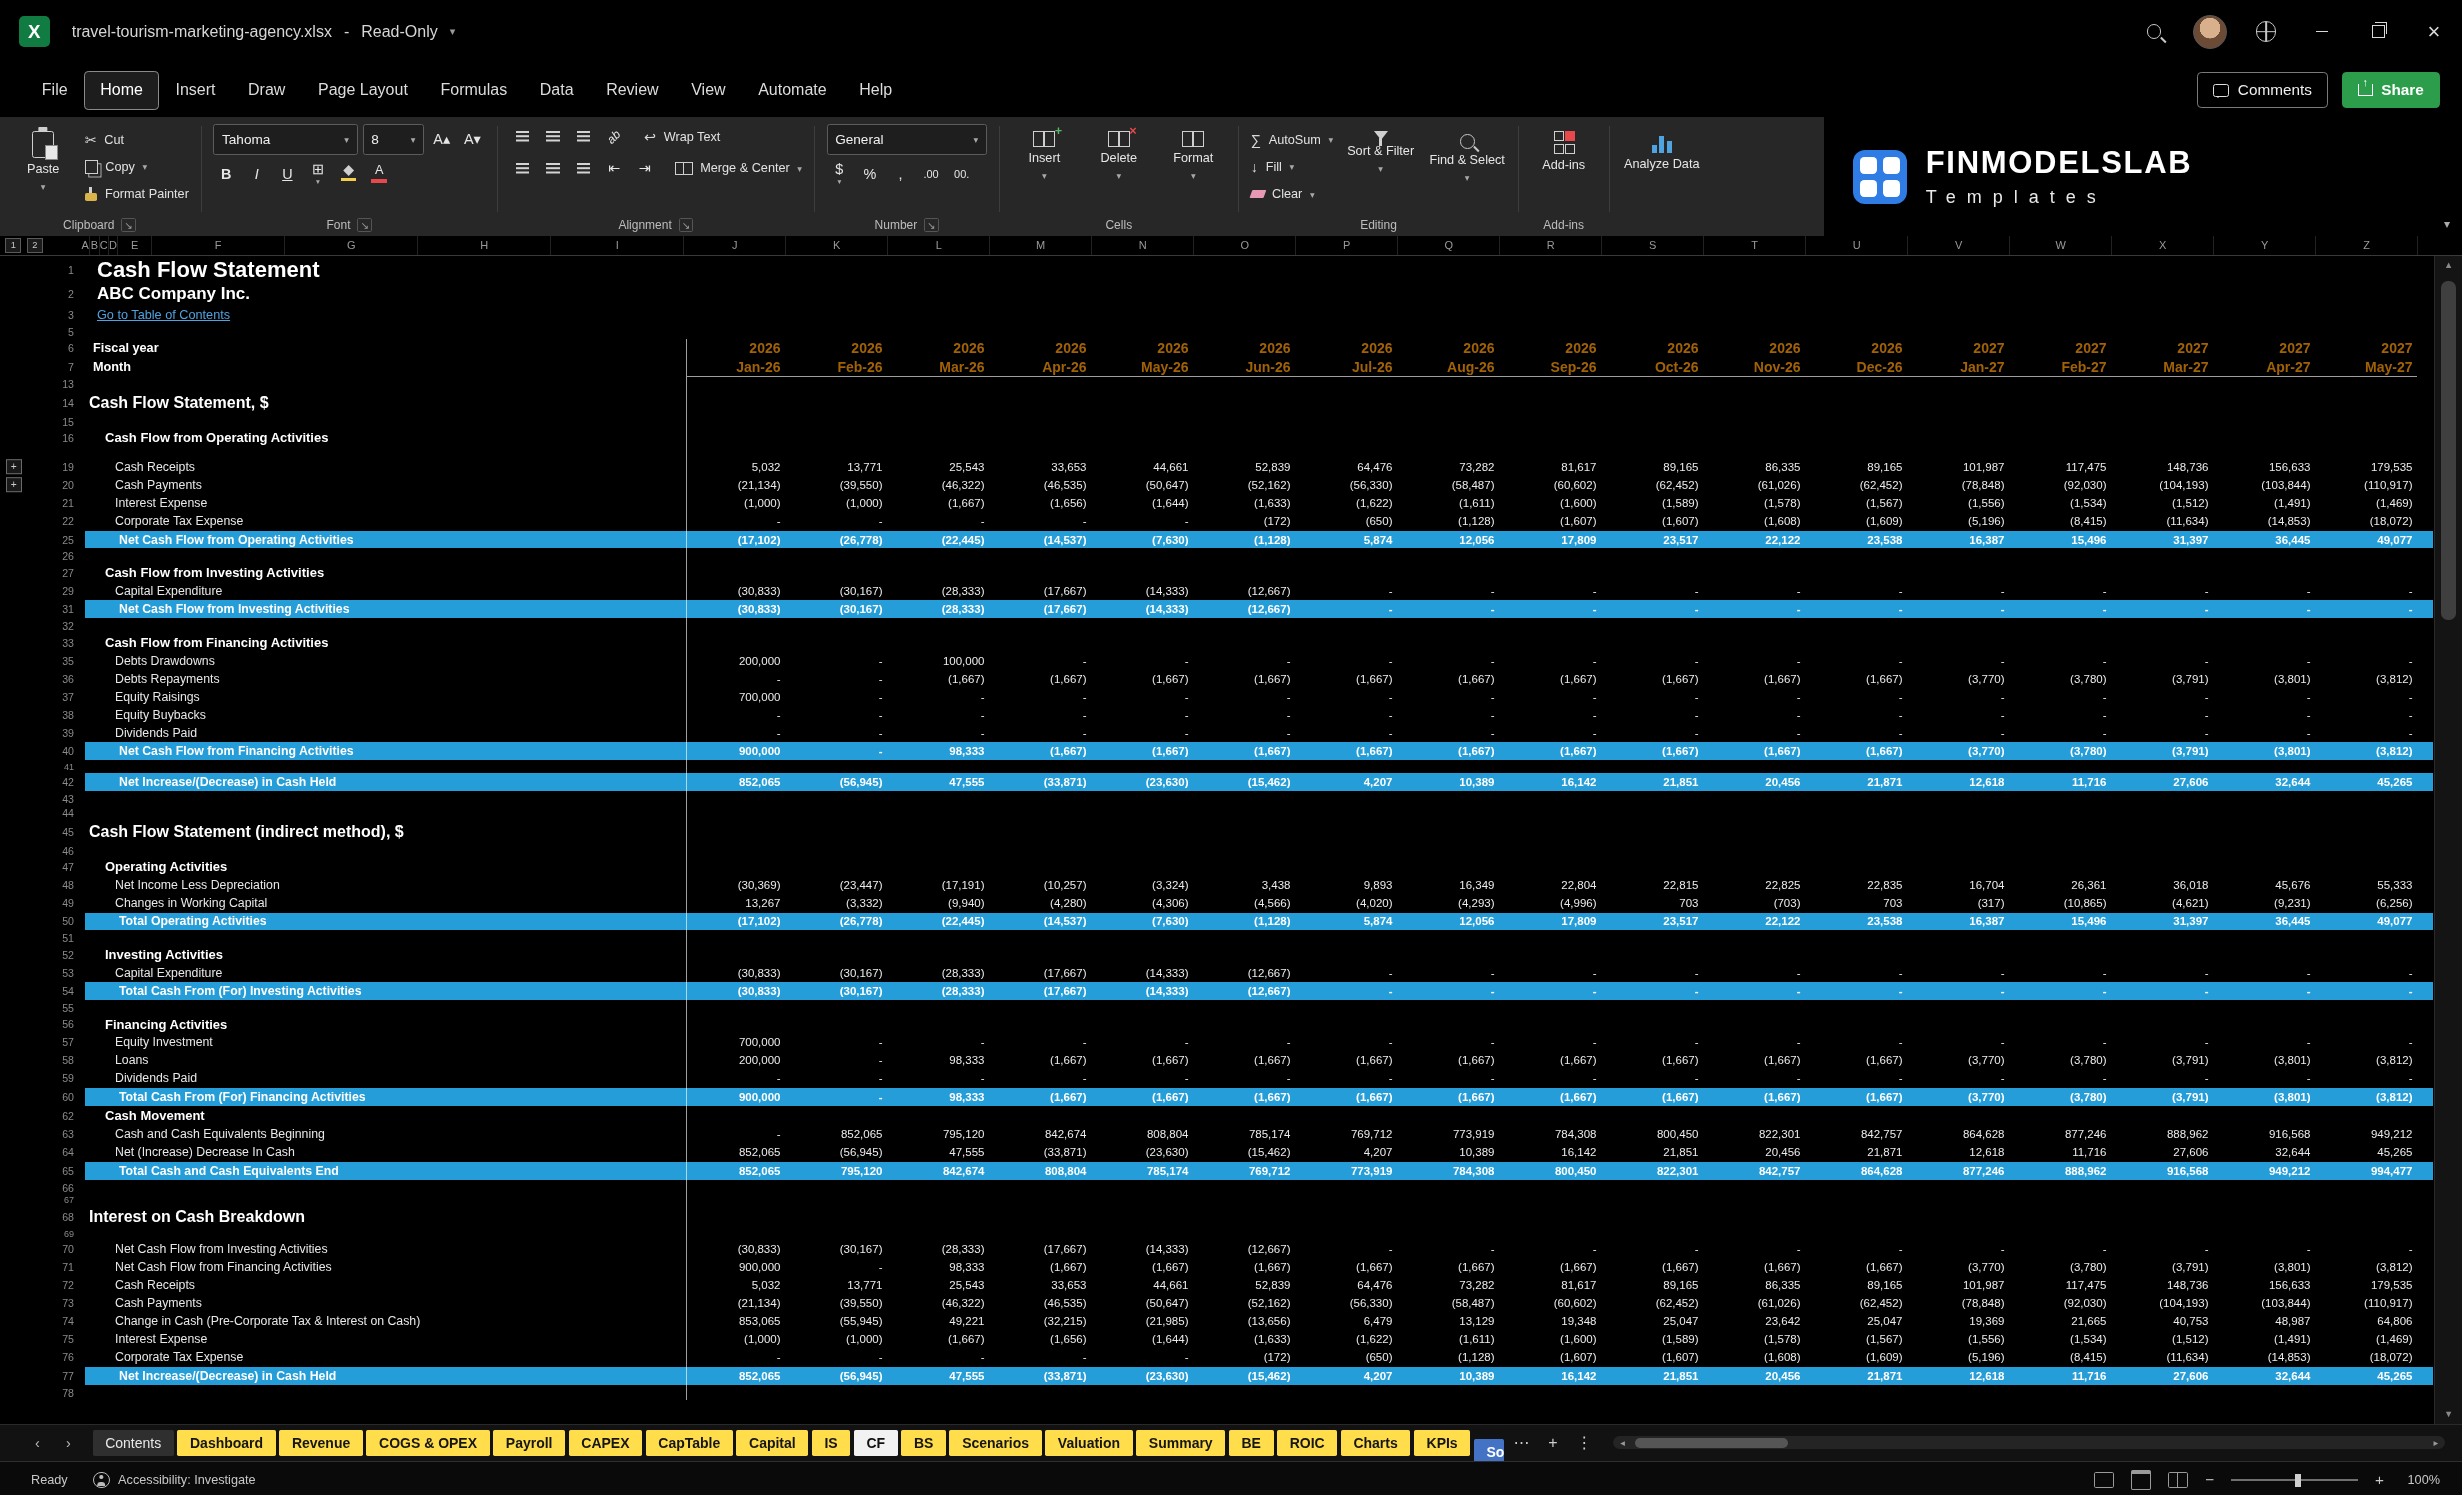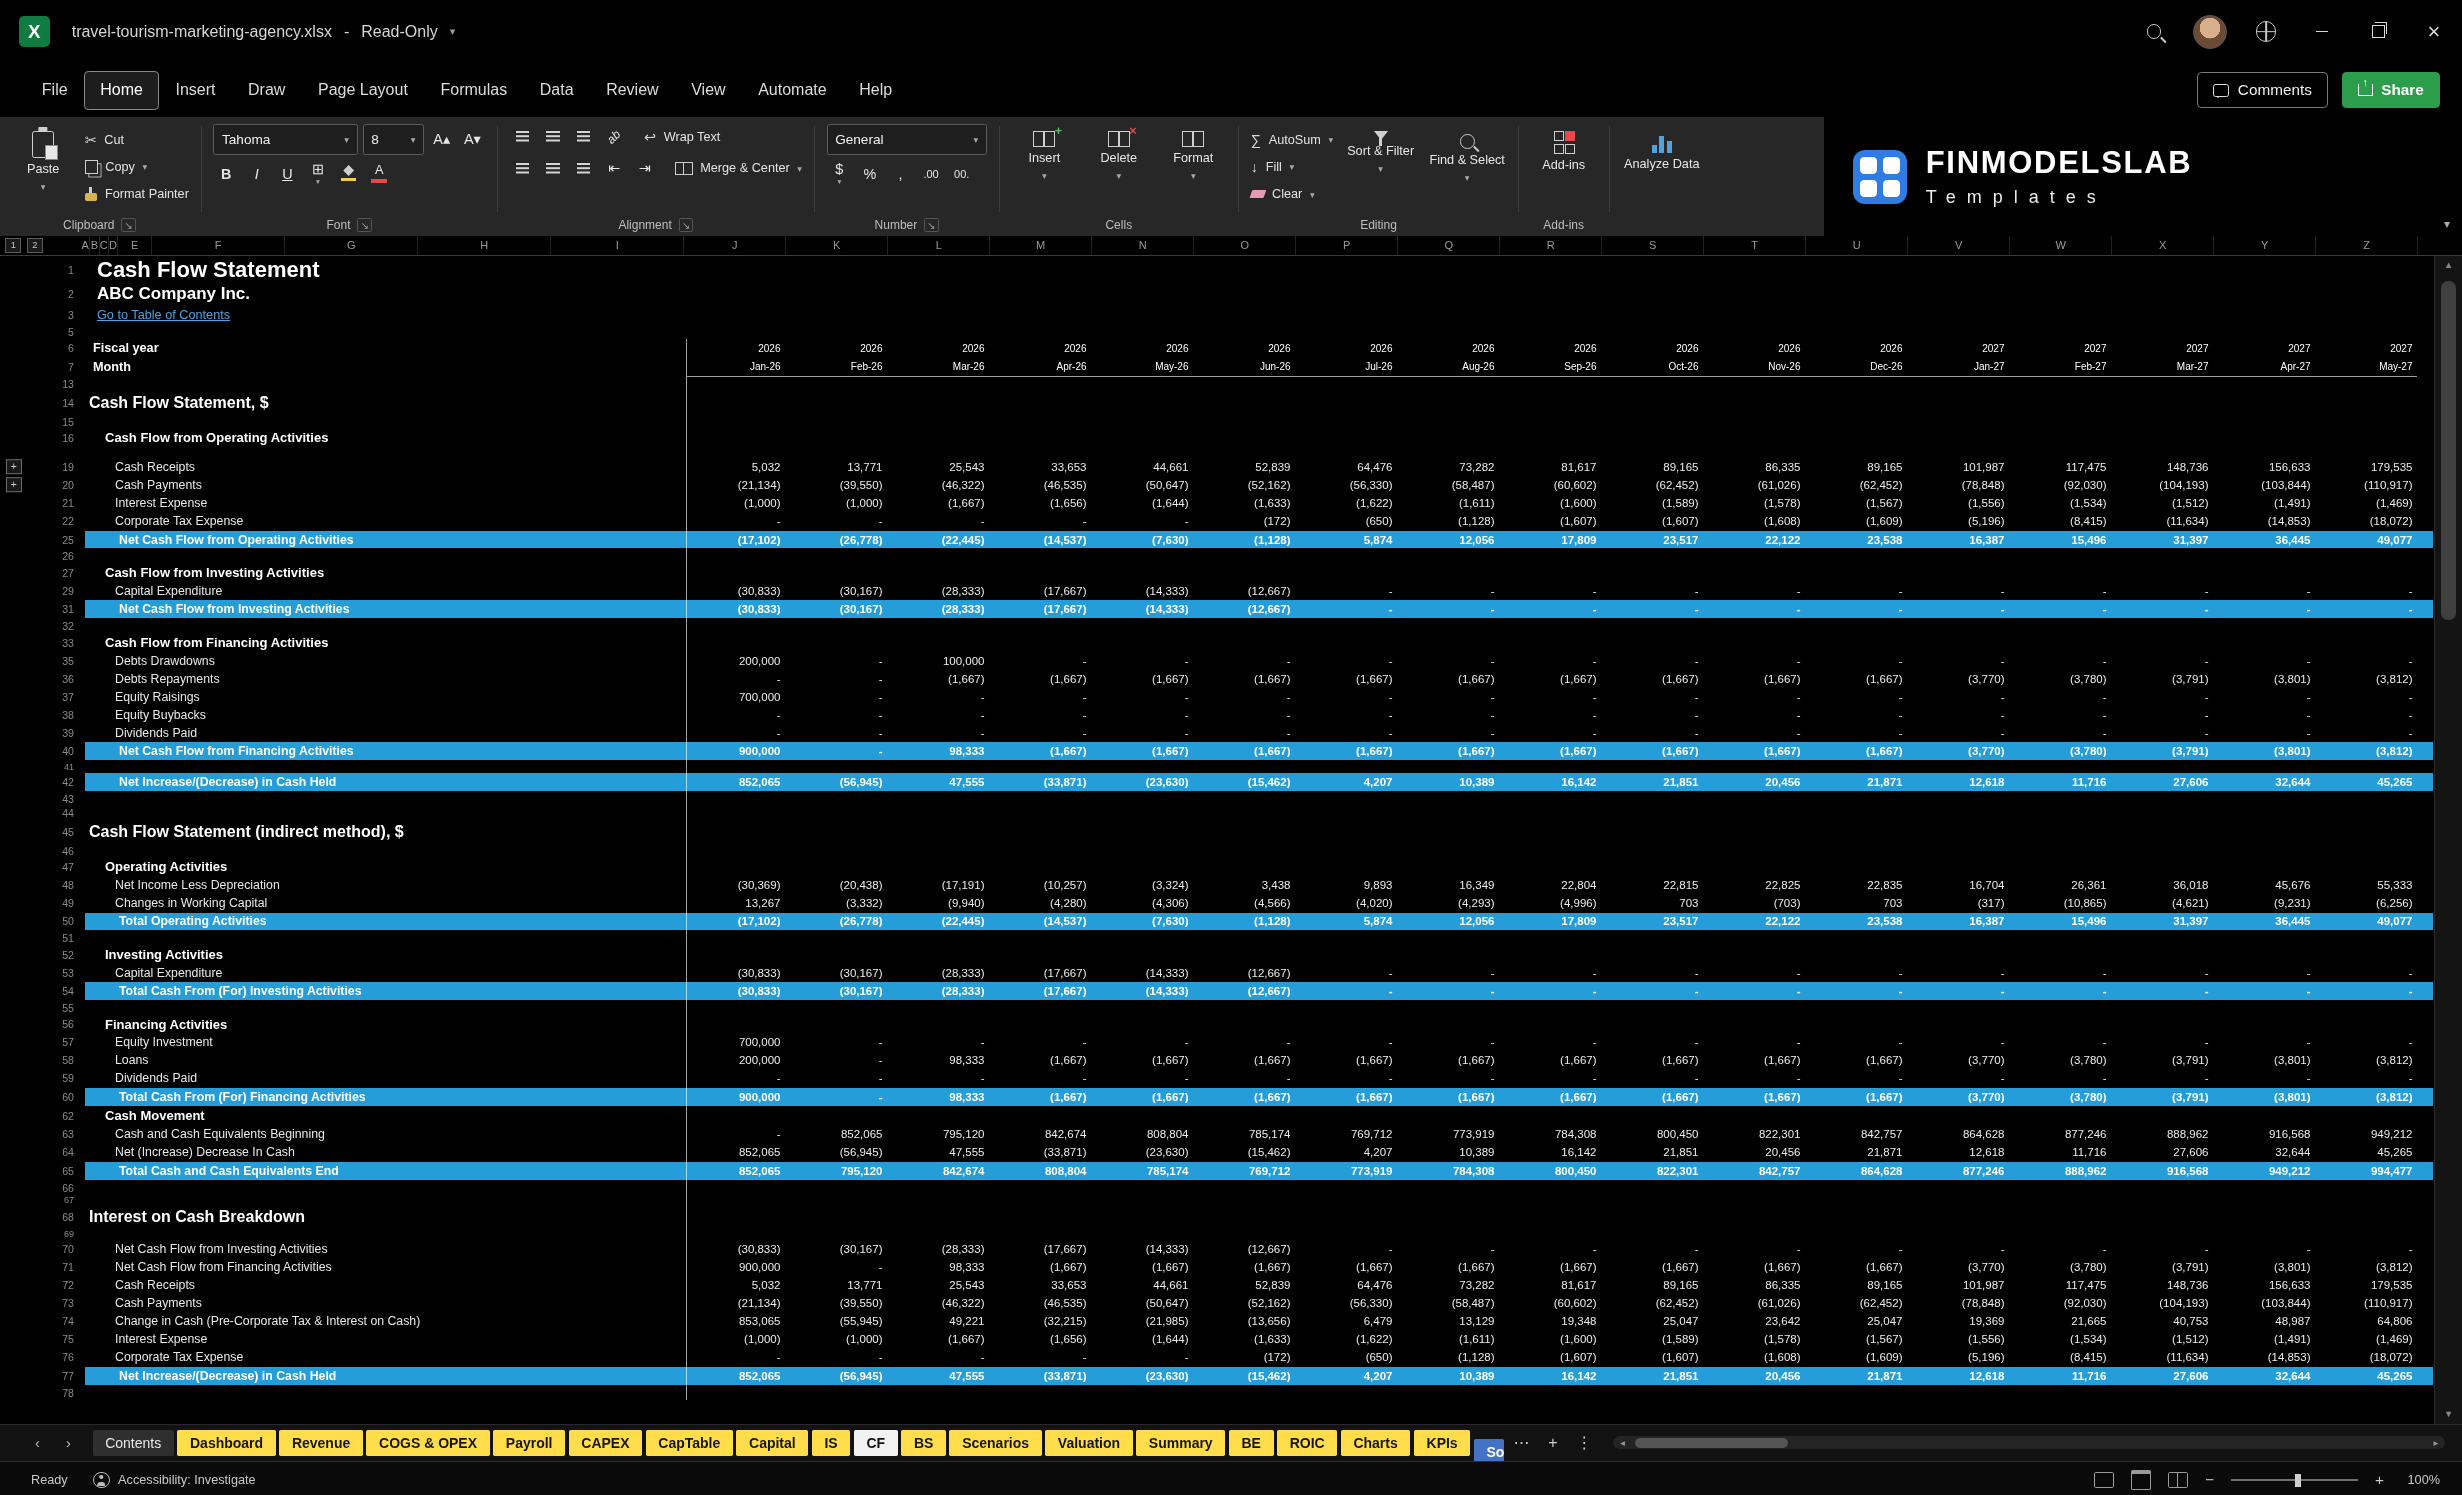--- a/index.html
+++ b/index.html
@@ -112,21 +112,21 @@
   .t-sub .rlabel{left:97px;font-size:17px;font-weight:bold;color:#fff;}
   .t-link .rlabel{left:97px;font-size:12.7px;color:var(--link);text-decoration:underline;}
   .t-fiscal .rlabel,.t-month .rlabel{left:93px;font-weight:bold;font-size:12.7px;color:#fff;}
   .t-h1 .rlabel{left:89px;font-size:16px;font-weight:bold;color:#fff;}
   .t-h2 .rlabel{left:105px;font-size:13px;font-weight:bold;color:#fff;}
   .t-t .rlabel{left:119px;font-weight:bold;color:#fff;}
   .cells{position:absolute;left:686px;top:0;bottom:0;width:1731px;display:flex;z-index:2;box-sizing:border-box;}
   .cells.vl{border-left:1.7px solid rgba(255,255,255,.62);}
   .t-month .cells{border-bottom:1.7px solid rgba(255,255,255,.62);}
   .cell{width:102px;display:flex;align-items:center;justify-content:flex-end;padding-right:8.5px;font-size:11.5px;color:#ececec;box-sizing:border-box;flex-shrink:0;}
-  .t-fiscal .cell,.t-month .cell{font-weight:normal;font-size:10px;color:#ffffff;}
+  .t-fiscal .cell,.t-month .cell{font-weight:bold;font-size:14px;color:#a16207;}
   .t-t .cell{font-weight:bold;color:#fff;}
   .bar{position:absolute;left:85px;right:1.7px;top:0.8px;bottom:0.8px;background:var(--accent);z-index:1;}
   .vscroll{position:absolute;right:0;top:0;bottom:0;width:27px;background:#141414;border-left:0.8px solid #2a2a2a;display:flex;flex-direction:column;align-items:center;}
   .vsar{color:#888;font-size:9.3px;height:18.7px;display:flex;align-items:center;}
   .vthumb{width:15.3px;height:339px;background:#3f3f3f;border-radius:6.8px;margin-top:6.8px;}
 
   
   .tabbar{height:36px;display:flex;align-items:center;background:#121212;border-top:0.8px solid #2a2a2a;flex-shrink:0;padding-left:22px;}
   .tnav{width:31px;text-align:center;color:#bbb;font-size:14.4px;}
   #tabs{display:flex;gap:3.4px;margin-left:8.5px;align-items:center;}
@@ -1018,21 +1018,21 @@
           <div class="rnum">47</div>
           <div class="rlabel">Operating Activities</div>
           <div class="cells vl"></div>
         </div>
         <div class="xrow t-d">
           <div class="gut"></div>
           <div class="rnum">48</div>
           <div class="rlabel">Net Income Less Depreciation</div>
           <div class="cells vl">
             <div class="cell">(30,369)</div>
-            <div class="cell">(20,438)</div>
+            <div class="cell">(23,447)</div>
             <div class="cell">(17,191)</div>
             <div class="cell">(10,257)</div>
             <div class="cell">(3,324)</div>
             <div class="cell">3,438</div>
             <div class="cell">9,893</div>
             <div class="cell">16,349</div>
             <div class="cell">22,804</div>
             <div class="cell">22,815</div>
             <div class="cell">22,825</div>
             <div class="cell">22,835</div>

